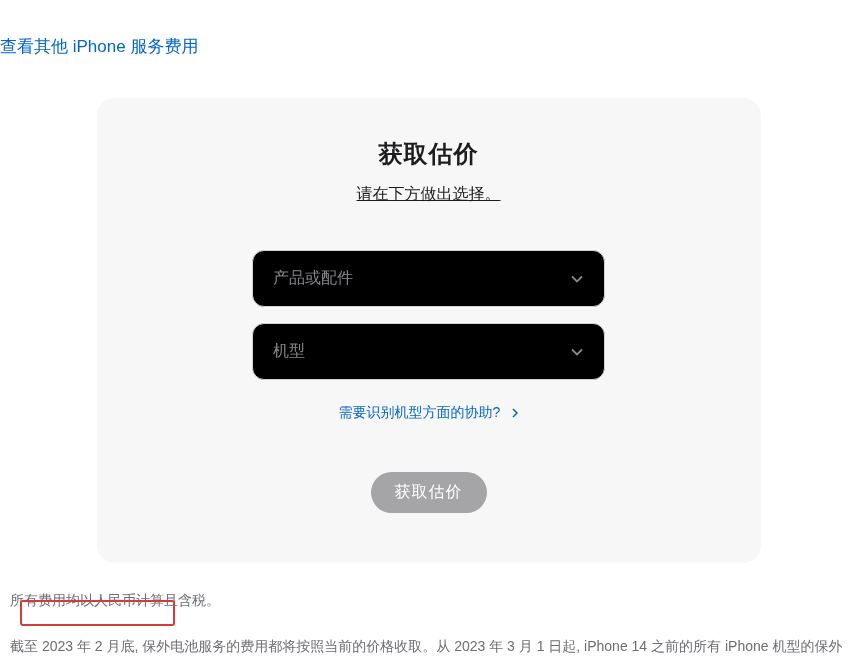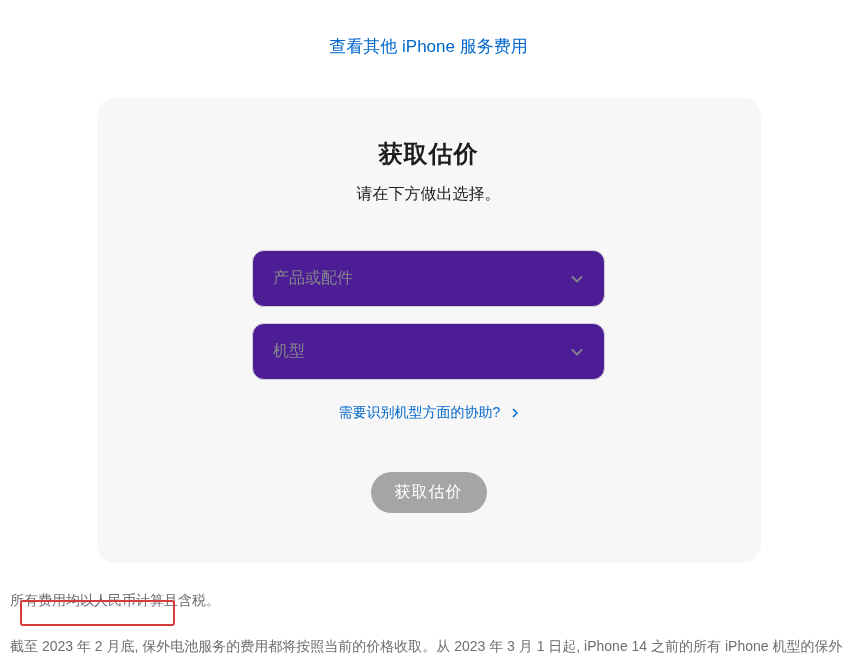--- a/index.html
+++ b/index.html
@@ -12,21 +12,20 @@
       background: #fff;
       width: 857px;
       height: 663px;
       overflow: hidden;
       position: relative;
     }
     .container {
       padding-top: 35px;
     }
     .top-link {
-      text-align: center;
       color: #0066cc;
       font-size: 17px;
       cursor: pointer;
       margin-bottom: 40px;
     }
     .card {
       width: 664px;
       margin: 0 auto;
       background: #f7f7f8;
       border-radius: 18px;
@@ -37,25 +36,26 @@
       font-size: 24px;
       font-weight: 600;
       color: #1d1d1f;
       margin-bottom: 14px;
       letter-spacing: 1px;
     }
     .card-subtitle {
       font-size: 16px;
       color: #1d1d1f;
       margin-bottom: 45px;
+      text-decoration: underline;
     }
     .select-box {
       width: 353px;
       margin: 16px auto 16px;
-      background: #4c1d95;
+      background: #000000;
       border: 1px solid #d2d2d7;
       border-radius: 12px;
       padding: 17px 20px;
       display: flex;
       justify-content: space-between;
       align-items: center;
       cursor: pointer;
     }
     .select-text {
       color: #86868b;

